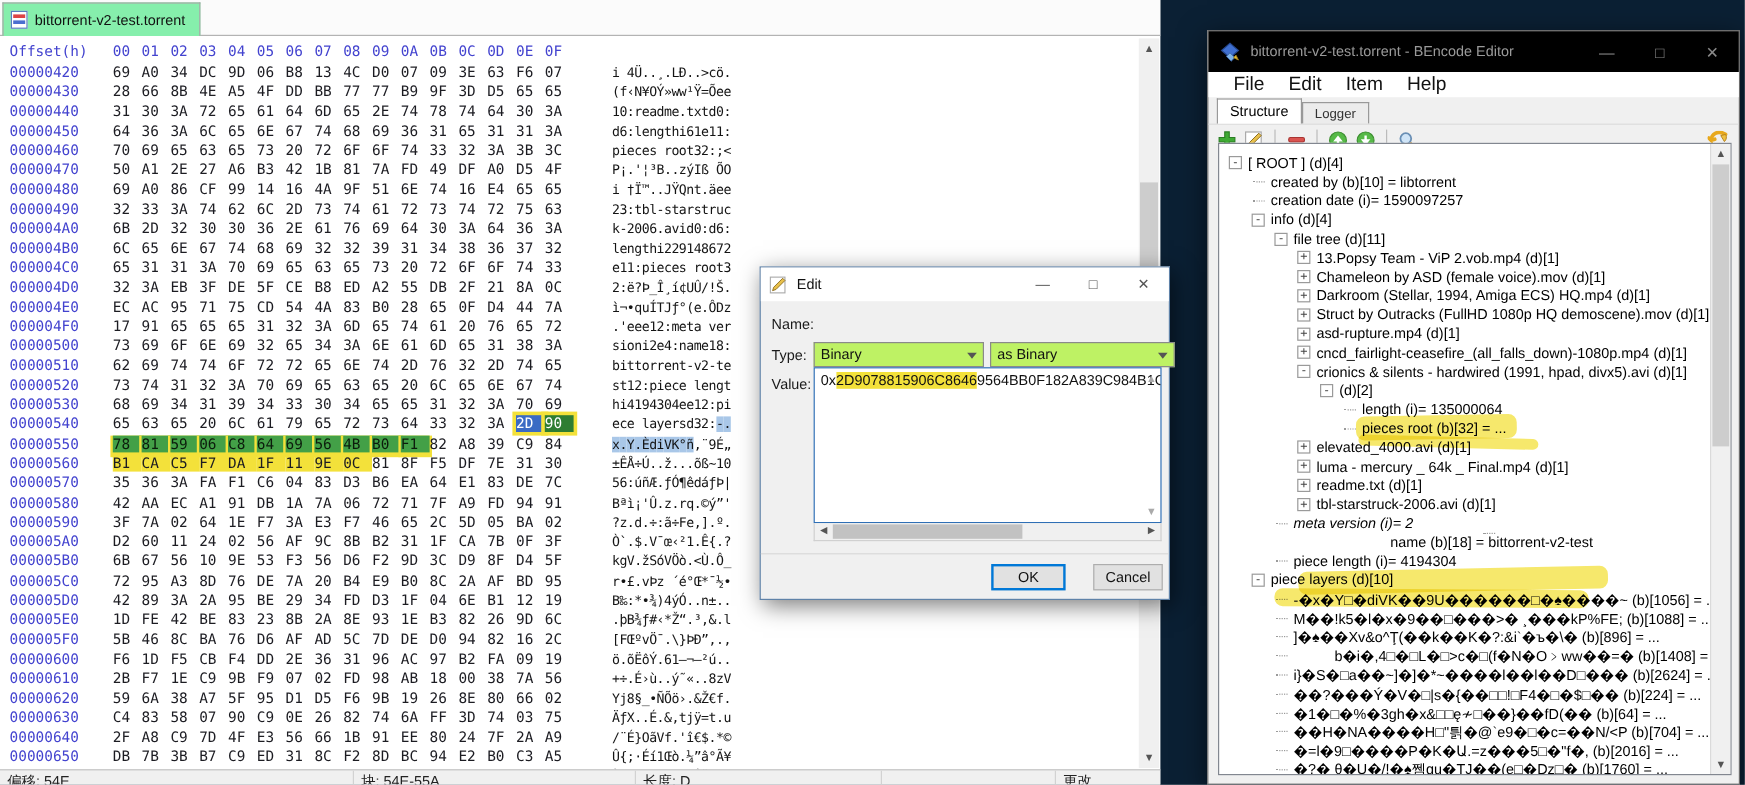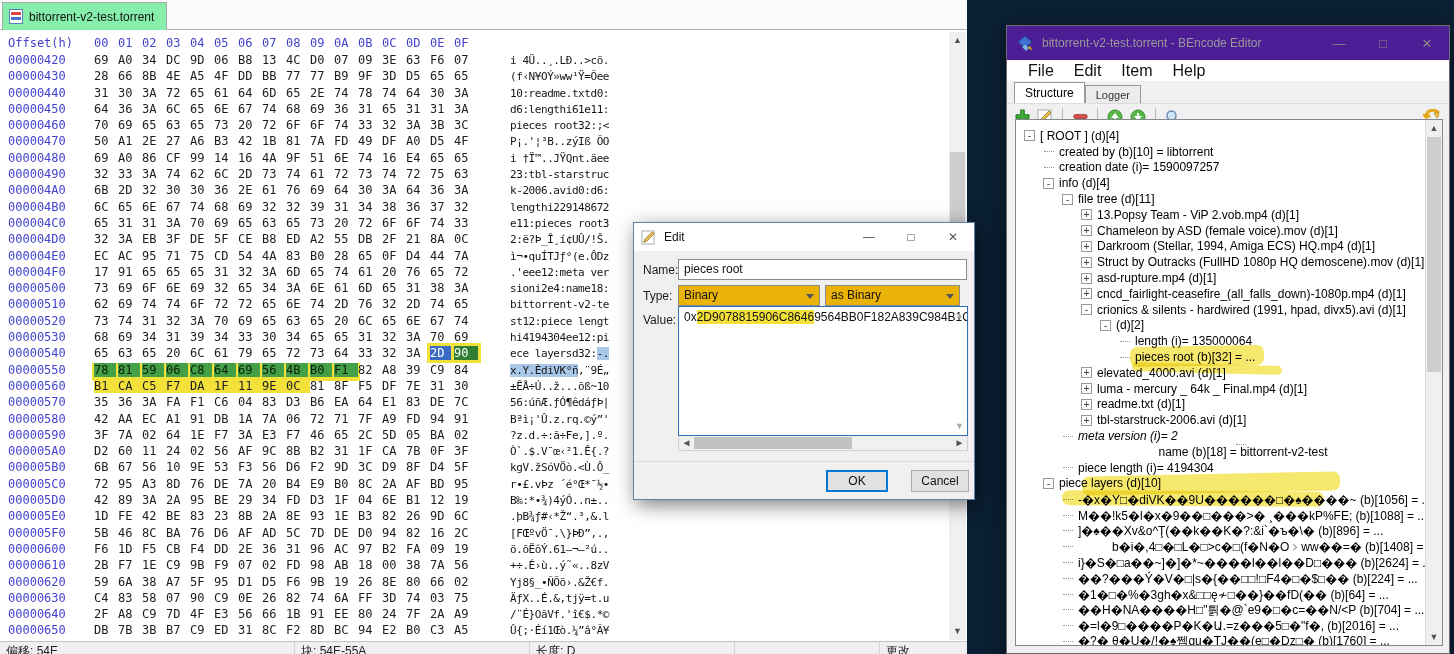--- a/index.html
+++ b/index.html
@@ -49,41 +49,41 @@
   .editdlg{position:absolute;left:633px;top:222px;width:342px;height:278px;background:#f0f0f0;
     border:1px solid #5f82a8;box-shadow:3px 5px 18px rgba(0,0,0,.5);z-index:60;}
   .editdlg .dtitle{height:28px;background:#fff;display:flex;align-items:center;padding-left:7px;gap:8px;}
   .editdlg .dtitle .ttxt{font-size:12px;color:#111;flex:1;}
   .dbtns{display:flex;height:28px;}
   .dbtn{width:42px;height:28px;display:flex;align-items:center;justify-content:center;color:#555;font-size:12px;}
   .pencil-svg{width:15px;height:15px;}
   .dlabel{position:absolute;left:9px;font-size:12px;color:#1a1a1a;}
   .dinput{position:absolute;left:44px;width:289px;height:21px;background:#fff;border:1px solid #8a8a8a;
     font-size:12px;color:#111;padding:2px 5px;white-space:nowrap;overflow:hidden;}
-  .combo{position:absolute;height:21px;background:#eab308;border:1px solid #8a8a8a;font-size:12px;color:#111;
+  .combo{position:absolute;height:21px;background:#bef264;border:1px solid #8a8a8a;font-size:12px;color:#111;
     padding:2px 18px 2px 5px;white-space:nowrap;overflow:hidden;}
   .combo .chev{position:absolute;right:5px;top:8px;width:0;height:0;border-left:4px solid transparent;
     border-right:4px solid transparent;border-top:5px solid #555;}
   .dvalue{position:absolute;left:44px;top:83px;width:290px;height:130px;background:#fff;border:1px solid #2f6fb5;
     font-size:12px;color:#111;padding:3px 14px 3px 5px;white-space:nowrap;overflow:hidden;}
   .dvalue .vchev{position:absolute;right:3px;color:#aaa;font-size:9px;line-height:9px;}
   .hlx{background:var(--highlight-yellow);}
   .hscroll{position:absolute;left:44px;top:213px;width:290px;height:15px;background:#f0f0f0;border:1px solid #d0d0d0;border-top:none;}
   .hscroll .harr{position:absolute;top:0;width:15px;height:14px;color:#555;font-size:10px;text-align:center;line-height:14px;}
   .hscroll .hthumb{position:absolute;left:15px;top:1px;height:12px;width:158px;background:#c2c2c2;}
   .dfooter{position:absolute;left:0;right:0;bottom:0;height:38px;border-top:1px solid #d9d9d9;}
   .btn{position:absolute;top:8px;height:22px;background:#e1e1e1;border:1px solid #adadad;font-size:12px;
     display:flex;align-items:center;justify-content:center;color:#111;}
   .btn.ok{left:192px;width:62px;border:2px solid #0078d7;}
   .btn.cancel{left:277px;width:58px;}
 
   
   .bwin{position:absolute;left:1006px;top:25px;width:444px;height:629px;background:#f0f0f0;
     border:1px solid #6d6d6d;box-shadow:0 6px 22px rgba(0,0,0,.55);z-index:10;}
-  .btitle{height:34px;background:#4c1d95;display:flex;align-items:center;padding-left:9px;gap:8px;}
+  .btitle{height:34px;background:#000000;display:flex;align-items:center;padding-left:9px;gap:8px;}
   .btitle .ttxt{font-size:12px;color:#9a9a9a;flex:1;white-space:nowrap;overflow:hidden;}
   .bwbtns{display:flex;height:34px;}
   .bwbtn{width:44px;display:flex;align-items:center;justify-content:center;color:#888;font-size:13px;}
   .bmenu{height:21px;background:#fff;display:flex;align-items:center;padding-left:11px;gap:0;}
   .bmenu .mitem{font-size:16px;color:#111;padding:0 10px;}
   .btabs{height:22px;display:flex;align-items:flex-end;padding-left:7px;position:relative;}
   .btab{font-size:12px;padding:3px 10px 2px;border:1px solid #999;border-bottom:none;position:relative;}
   .btab.active{background:#fff;z-index:2;height:21px;}
   .btab.inactive{background:#ececec;color:#333;height:18px;font-size:11px;}
   .btoolbar{height:26px;border-top:1px solid #dcdcdc;display:flex;align-items:center;padding:0 6px;gap:5px;position:relative;}
@@ -393,27 +393,26 @@
         <path d="M12 2 L14 4 L6 12 L3 13 L4 10 Z" fill="#e8c04a" stroke="#8a6a1c" stroke-width="0.8"></path>
       </svg>
     <span class="ttxt">Edit</span>
     <div class="dbtns">
       <div class="dbtn">—</div>
       <div class="dbtn">□</div>
       <div class="dbtn">✕</div>
     </div>
   </div>
   <span class="dlabel" style="top:40px">Name:</span>
-  <div class="dinput" style="top:36px">pieces root</div>
   <span class="dlabel" style="top:66px">Type:</span>
   <div class="combo" style="left:44px;top:62px;width:142px;">
     <span>Binary</span>
     <span class="chev"></span>
   </div>
-  <div class="combo" style="left:191px;top:62px;width:135px;">
+  <div class="combo" style="left:191px;top:62px;width:154px;">
     <span>as Binary</span>
     <span class="chev"></span>
   </div>
   <span class="dlabel" style="top:90px">Value:</span>
   <div class="dvalue">
     <span>0x</span><span class="hlx">2D9078815906C8646</span><span>9564BB0F182A839C984B1CAC</span>
     <span class="vchev" style="top:4px">▲</span>
     <span class="vchev" style="bottom:4px">▼</span>
   </div>
   <div class="hscroll">

